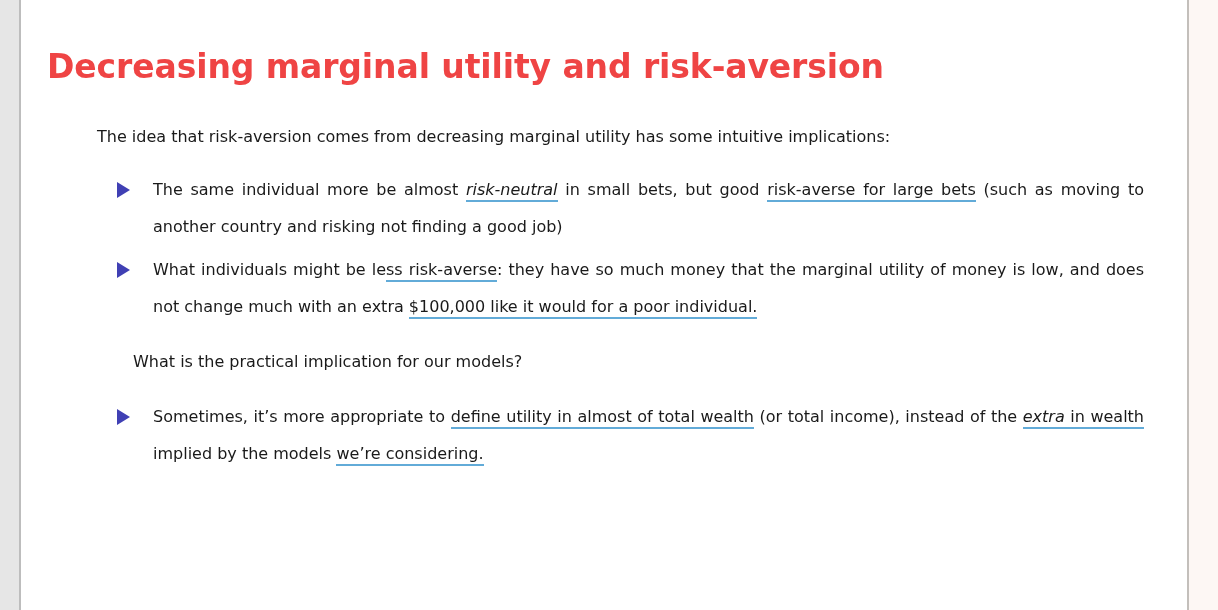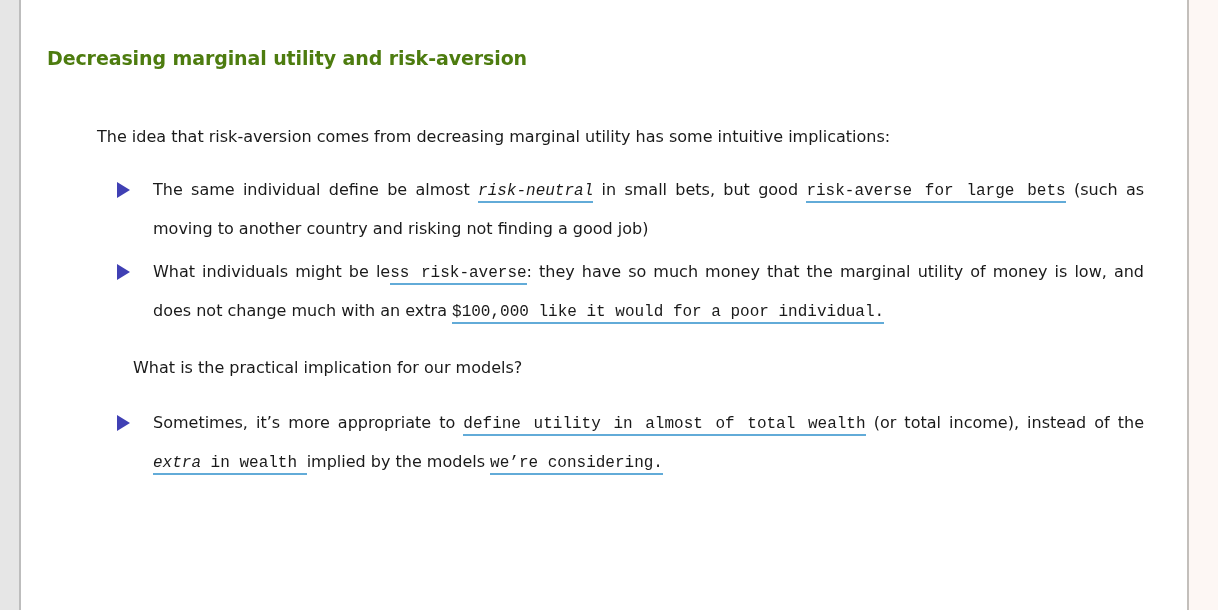--- a/index.html
+++ b/index.html
@@ -52,24 +52,24 @@
     width: 1166px; height: 610px;
     background: #ffffff;
     overflow: hidden;
   }
 
   
   #slide-title {
     position: absolute;
     left: 26px;
     top: 28px;
-    font-size: 19px;
+    font-size: 33px;
     line-height: 34px;
     letter-spacing: -0.1px;
-    color: #4d7c0f;
+    color: #ef4444;
     white-space: nowrap;
   }
 
   
   #slide-body {
     position: absolute;
     left: 0;
     top: 118px;
     width: 1153px;
     color: #1a1a1a;
@@ -107,21 +107,20 @@
     top: 11px;
     width: 0; height: 0;
     border-top: 8px solid transparent;
     border-bottom: 8px solid transparent;
     border-left: 13px solid #4040b4;
   }
 
   .ul-blue {
     border-bottom: 2.5px solid #62abd8;
     padding-bottom: 1px;
-    font-family: Liberation Mono, monospace;
   }
   .it { font-style: italic; }
 
   
   .gap-lead-to-list  { height: 16px; }
   .gap-b1-to-b2      { height: 6px; }
   .gap-list-to-q     { height: 18px; }
   .gap-q-to-b3       { height: 18px; }
 </style>
 </head>
@@ -139,21 +138,21 @@
     <div id="slide-body">
 
       <p class="para lead">The idea that risk-aversion comes from decreasing marginal utility has some intuitive implications:</p>
 
       <div class="gap-lead-to-list"></div>
 
       <ul class="bullet-list">
 
         <li class="bullet-item">
           <span class="bullet-marker"></span>
-          <span><span>The same individual define be almost </span><span class="it ul-blue">risk-neutral</span><span> in small bets, but good </span><span class="ul-blue">risk-averse for large bets</span><span> (such as moving to another country and risking not finding a good job)</span></span>
+          <span><span>The same individual more be almost </span><span class="it ul-blue">risk-neutral</span><span> in small bets, but good </span><span class="ul-blue">risk-averse for large bets</span><span> (such as moving to another country and risking not finding a good job)</span></span>
         </li>
 
         <div class="gap-b1-to-b2"></div>
 
         <li class="bullet-item">
           <span class="bullet-marker"></span>
           <span><span>What individuals might be le</span><span class="ul-blue">ss risk-averse</span><span>: they have so much money that the marginal utility of money is low, and does not change much with an extra </span><span class="ul-blue">$100,000 like it would for a poor individual.</span></span>
         </li>
 
       </ul>

